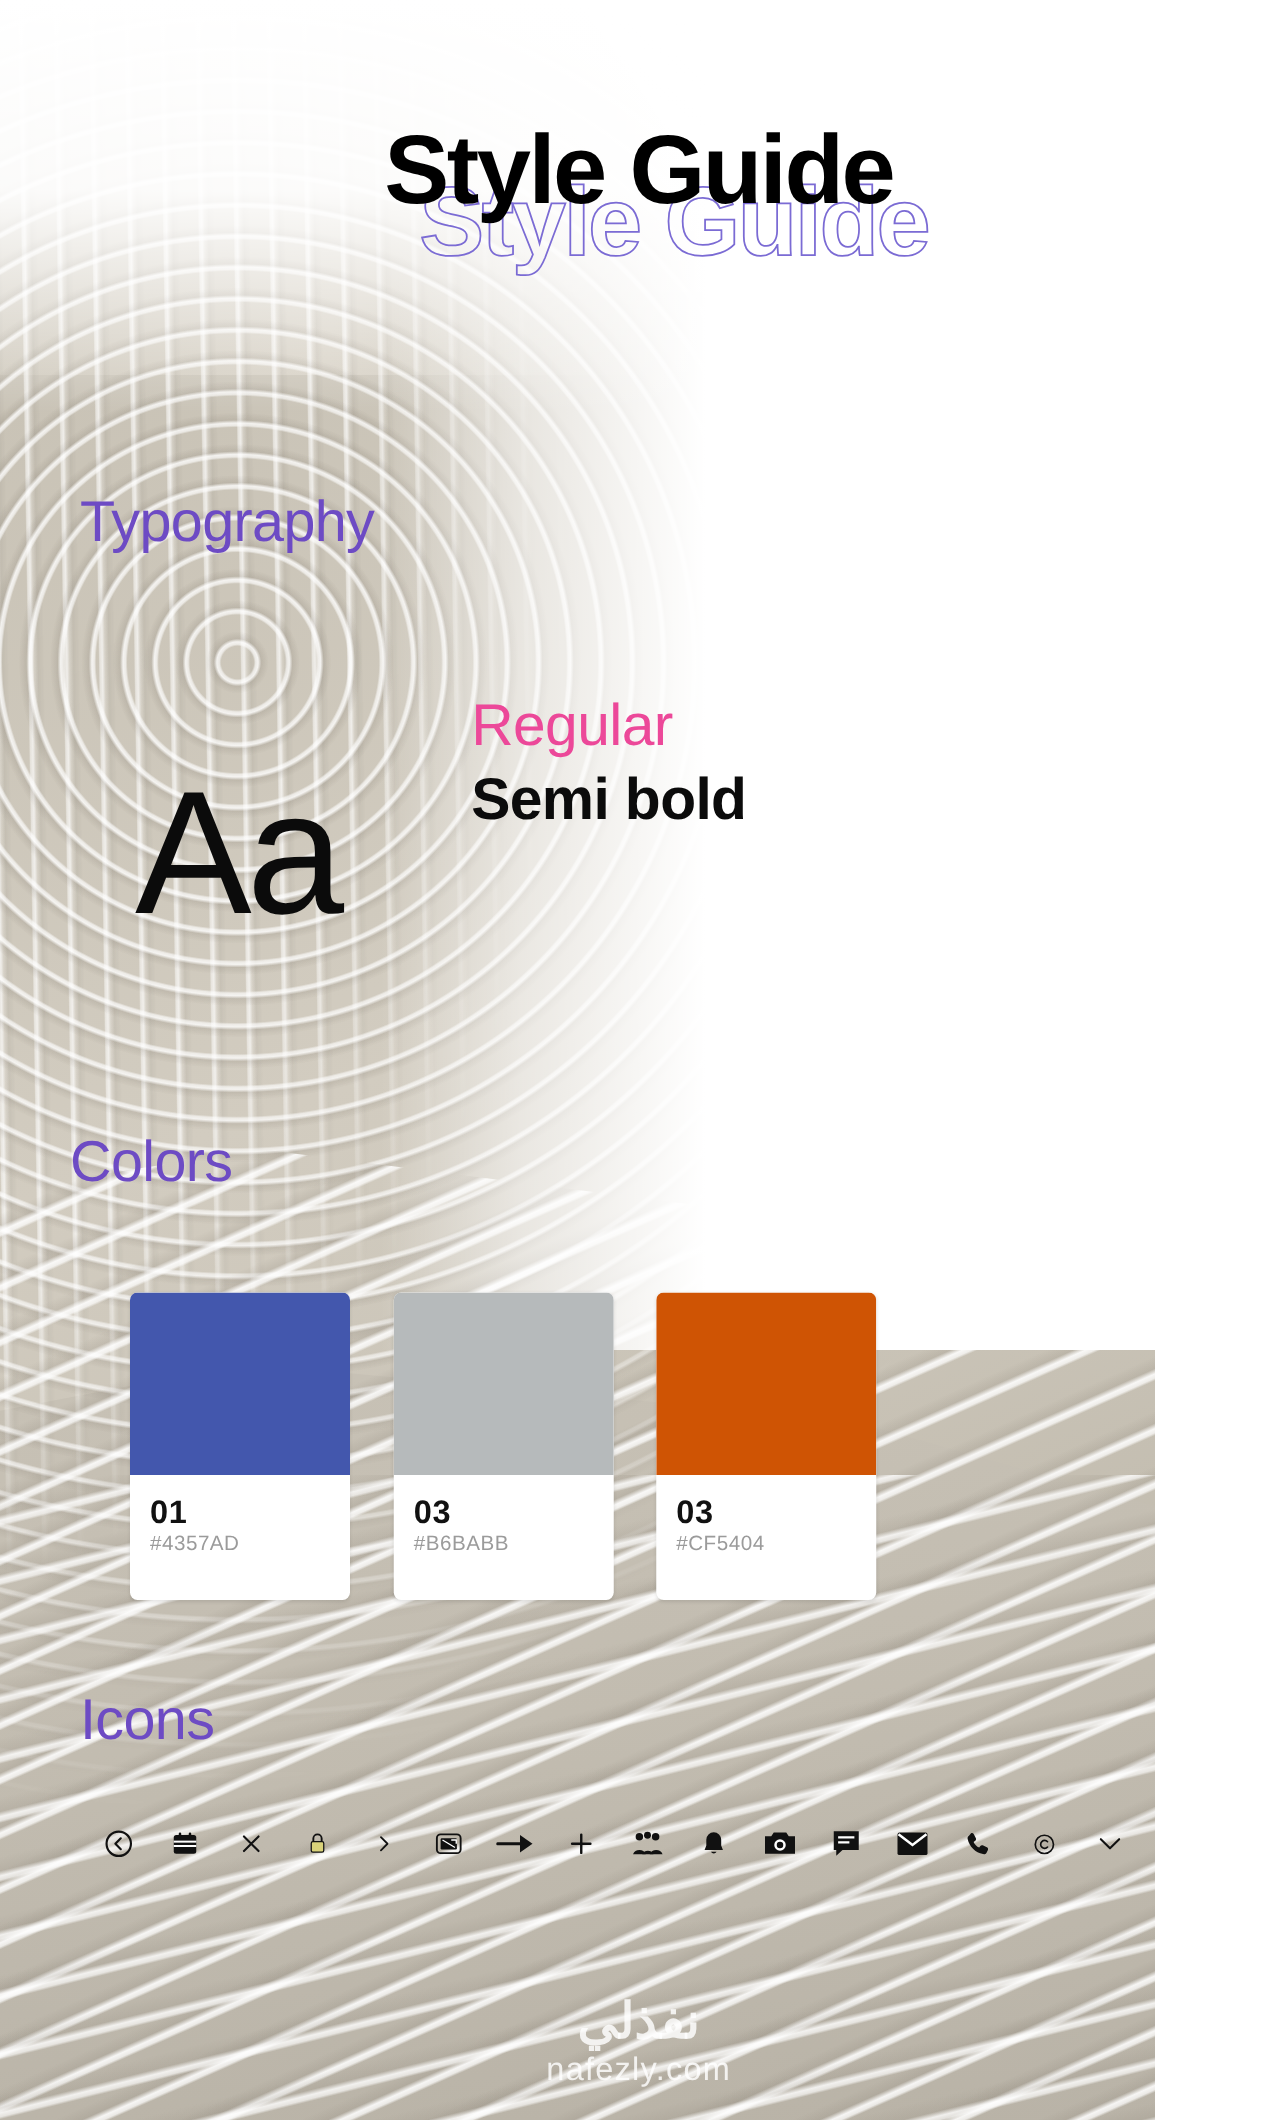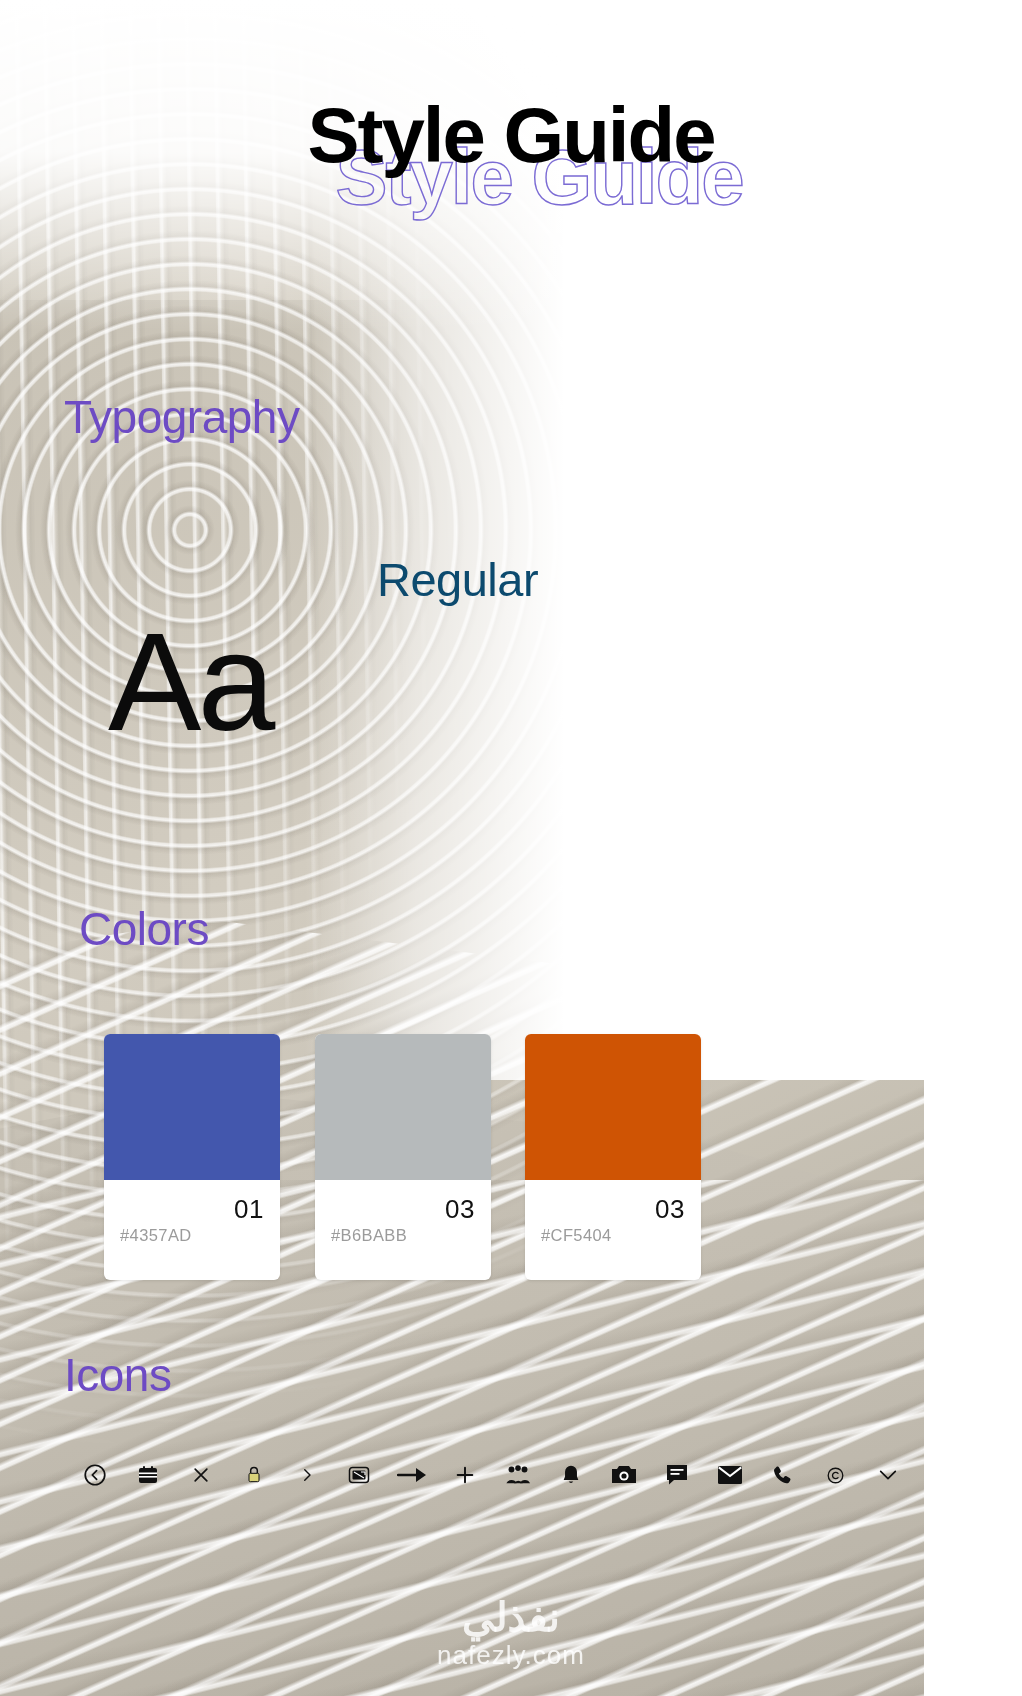--- a/index.html
+++ b/index.html
@@ -132,45 +132,45 @@
     z-index:2; text-align:center;
     transform:translateX(28px);
   }
 
   
   .section-heading {
     position:absolute;
     font-size:46px; font-weight:normal; color:#6d4bc4; letter-spacing:-.5px;text-align:center;
   }
   #h-typography { left:64px; top:390px; }
-  #h-colors     { left:79px; top:902px; }
+  #h-colors     { left:56px; top:902px; }
   #h-icons      { left:64px; top:1348px; }
 
   
   .aa { position:absolute; left:108px; top:612px; font-size:140px; line-height:1; color:#0b0b0b; letter-spacing:-4px; }
   .type-right { position:absolute; left:377px; top:552px; width:560px; }
-  .type-regular { font-size:47px; color:#0c4a6e; line-height:1.18; font-weight:normal; letter-spacing:-.5px; }
+  .type-regular { font-size:47px; color:#ec4899; line-height:1.18; font-weight:normal; letter-spacing:-.5px; }
   .type-semibold { font-size:47px; color:#0b0b0b; line-height:1.18; font-weight:bold; letter-spacing:-.5px; margin-top:4px; }
   .glyphs { margin-top:44px; }
   .glyph-line { font-size:26.5px; color:#141414; line-height:1.58; letter-spacing:.1px; }
 
   
   .swatches { position:absolute; left:104px; top:1034px; width:818px; height:246px; }
   .swatch {
     position:absolute; top:0; width:176px; height:246px;
     background:#fff; border-radius:6px; overflow:hidden;
     box-shadow:0 1px 3px rgba(0,0,0,.10);
   }
   .swatch:nth-child(1){ left:0px; }
   .swatch:nth-child(2){ left:211px; }
   .swatch:nth-child(3){ left:421px; }
   .swatch:nth-child(4){ left:632px; }
   .swatch-color { height:146px; width:100%; }
   .swatch-body { padding:16px 16px 0 16px; }
-  .swatch-num { font-size:26px; font-weight:normal; color:#111; line-height:1; letter-spacing:.5px;text-align:right; }
+  .swatch-num { font-size:26px; font-weight:bold; color:#111; line-height:1; letter-spacing:.5px; }
   .swatch-hex { font-size:16.5px; color:#9b9b9b; margin-top:4px; letter-spacing:.4px; }
 
   
   .icons-row {
     position:absolute; left:78px; top:1452px; width:880px; height:46px;
     display:flex; align-items:center; justify-content:space-between;
   }
   .icon-cell { width:34px; height:34px; display:flex; align-items:center; justify-content:center; color:#111; }
   .icon-cell svg { display:block; }
 
@@ -206,20 +206,21 @@
       <div class="title-ghost" style="-webkit-text-stroke: 1.4px rgb(123, 107, 212);">Style Guide</div>
       <div class="title-main">Style Guide</div>
     </div>
 
     <div class="section-heading" id="h-typography" style="color: rgb(109, 75, 196);">Typography</div>
 
     <div class="aa">Aa</div>
 
     <div class="type-right">
       <div class="type-regular">Regular</div>
+      <div class="type-semibold">Semi bold</div>
     </div>
 
     <div class="section-heading" id="h-colors" style="color: rgb(109, 75, 196);">Colors</div>
 
     <div class="swatches">
       <div class="swatch">
         <div class="swatch-color" style="background: rgb(67, 87, 173);"></div>
         <div class="swatch-body">
           <div class="swatch-num">01</div>
           <div class="swatch-hex">#4357AD</div>

